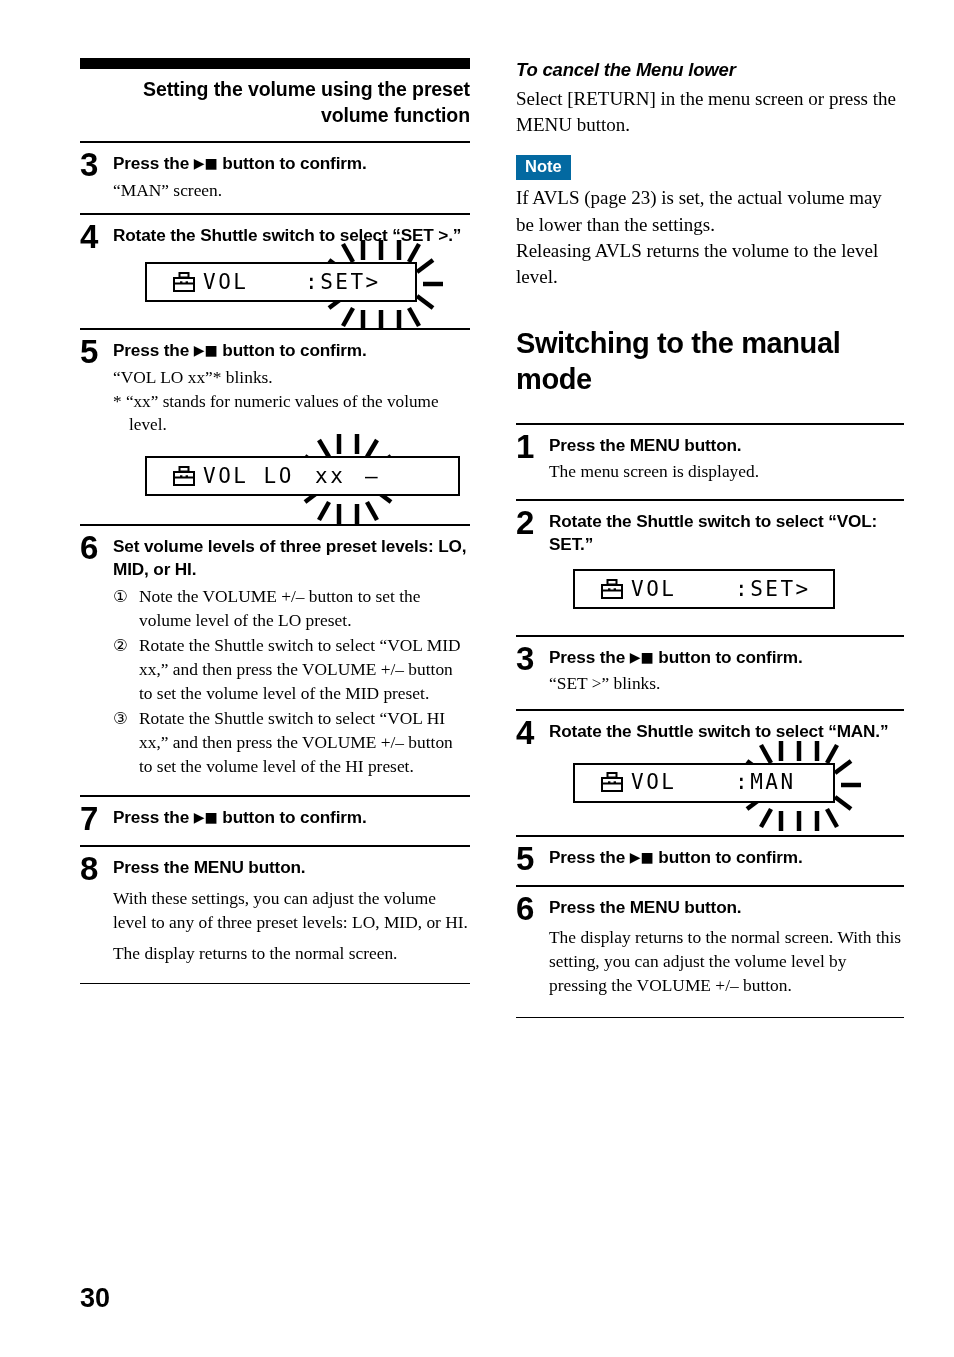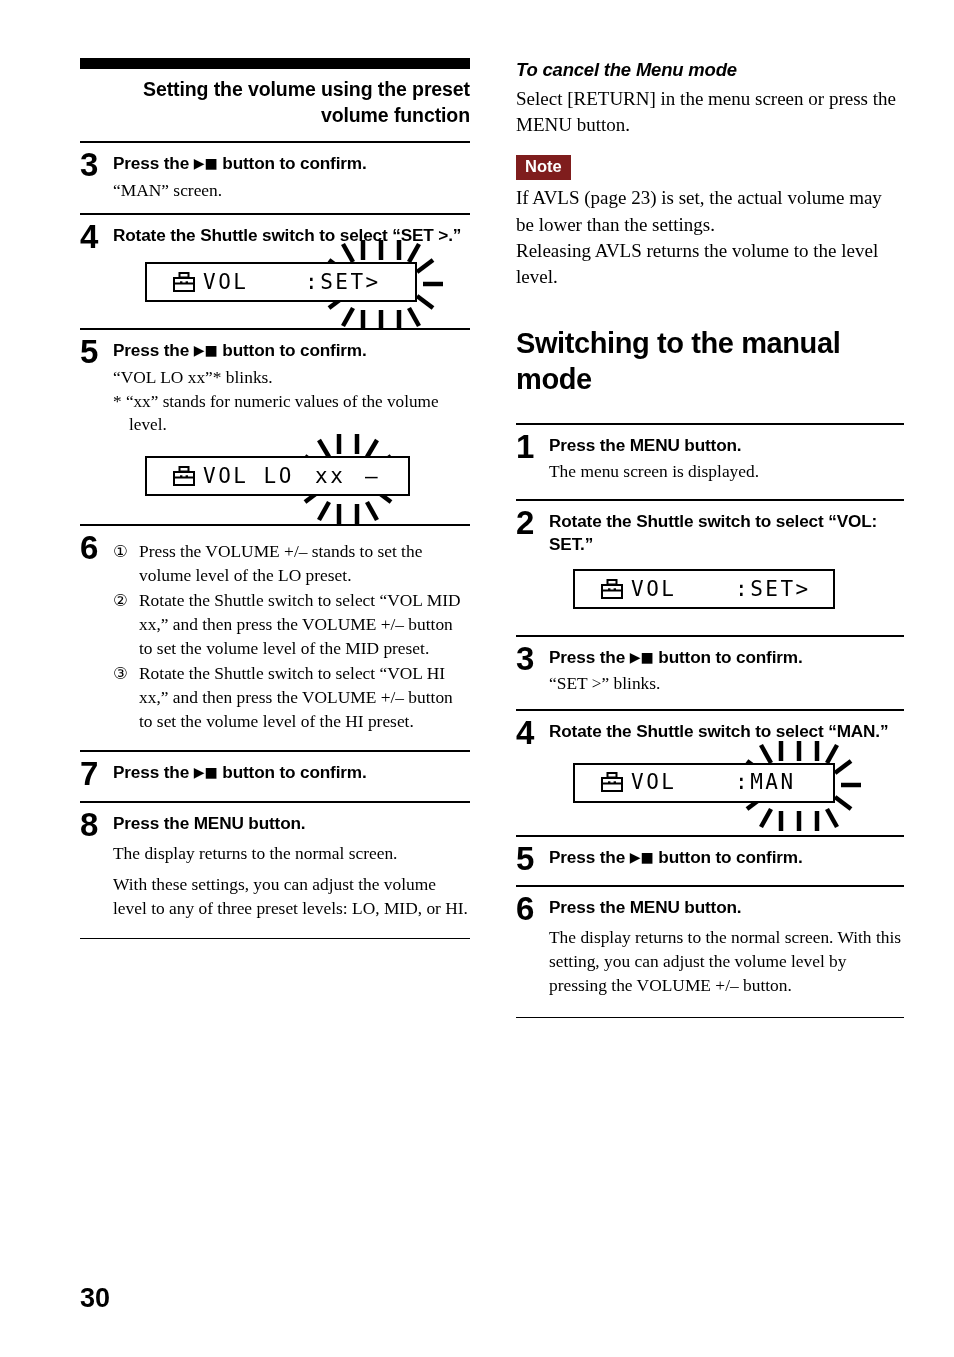--- a/index.html
+++ b/index.html
@@ -149,21 +149,21 @@
     letter-spacing: -0.2px;
   }
   .body-text {
     font-family: "Liberation Serif", serif;
     font-size: 19px;
     line-height: 1.38;
     margin: 0;
   }
   .note-badge {
     display: inline-block;
-    background: #7f1d1d;
+    background: #0369a1;
     color: #ffffff;
     font-family: "Liberation Sans", sans-serif;
     font-weight: bold;
     font-size: 16.5px;
     padding: 2px 9px 3px 9px;
     line-height: 1.2;
     margin: 17px 0 5px 0;
   }
   .chapter-title {
     font-family: "Liberation Sans", sans-serif;
@@ -290,21 +290,21 @@
 
     <hr class="rule" style="margin-top:20px;">
 
     <div class="step">
       <div class="step-num">5</div>
       <div class="step-body">
         <p class="step-head"><span>Press the </span><span class="playstop">▶■</span><span> button to confirm.</span></p>
         <p class="step-sub">“VOL LO xx”* blinks.</p>
         <p class="footnote">* “xx” stands for numeric values of the volume level.</p>
 
-        <div class="lcd-wrap" style="margin-left:32px; width:265px; margin-top:20px;">
+        <div class="lcd-wrap" style="margin-left:32px; width:315px; margin-top:20px;">
           <svg class="rays" viewBox="0 0 130 96" width="130" height="96" style="left:140px; top:-24px;">
             <g stroke="#000" stroke-width="4.5" stroke-linecap="butt">
               <line x1="54" y1="2" x2="54" y2="22"></line>
               <line x1="72" y1="2" x2="72" y2="22"></line>
               <line x1="34" y1="8" x2="44" y2="25"></line>
               <line x1="92" y1="8" x2="82" y2="25"></line>
               <line x1="20" y1="24" x2="36" y2="36"></line>
               <line x1="106" y1="24" x2="90" y2="36"></line>
               <line x1="20" y1="70" x2="36" y2="58"></line>
               <line x1="106" y1="70" x2="90" y2="58"></line>
@@ -330,24 +330,25 @@
           </div>
         </div>
       </div>
     </div>
 
     <hr class="rule" style="margin-top:22px;">
 
     <div class="step">
       <div class="step-num">6</div>
       <div class="step-body">
+        <p class="step-head">Set volume levels of three preset levels: LO, MID, or HI.</p>
         <ul class="substeps">
           <li class="substep">
             <span class="circnum">①</span>
-            <span class="substep-text">Press the VOLUME +/– stands to set the volume level of the LO preset.</span>
+            <span class="substep-text">Note the VOLUME +/– button to set the volume level of the LO preset.</span>
           </li>
           <li class="substep">
             <span class="circnum">②</span>
             <span class="substep-text">Rotate the Shuttle switch to select “VOL MID xx,” and then press the VOLUME +/– button to set the volume level of the MID preset.</span>
           </li>
           <li class="substep">
             <span class="circnum">③</span>
             <span class="substep-text">Rotate the Shuttle switch to select “VOL HI xx,” and then press the VOLUME +/– button to set the volume level of the HI preset.</span>
           </li>
         </ul>
@@ -362,31 +363,31 @@
         <p class="step-head"><span>Press the </span><span class="playstop">▶■</span><span> button to confirm.</span></p>
       </div>
     </div>
 
     <hr class="rule" style="margin-top:12px;">
 
     <div class="step">
       <div class="step-num">8</div>
       <div class="step-body">
         <p class="step-head">Press the MENU button.</p>
+        <p class="step-sub" style="margin-top:7px;">With these settings, you can adjust the volume level to any of three preset levels: LO, MID, or HI.</p>
         <p class="step-sub" style="margin-top:7px;">The display returns to the normal screen.</p>
-        <p class="step-sub" style="margin-top:7px;">With these settings, you can adjust the volume level to any of three preset levels: LO, MID, or HI.</p>
       </div>
     </div>
 
     <hr class="rule-thin" style="margin-top:18px;">
   </div>
 
   <div class="col col-right">
 
-    <h3 class="sub-head-italic">To cancel the Menu mode</h3>
+    <h3 class="sub-head-italic">To cancel the Menu lower</h3>
     <p class="body-text">Select [RETURN] in the menu screen or press the MENU button.</p>
 
     <div class="note-badge">Note</div>
     <p class="body-text">If AVLS (page 23) is set, the actual volume may be lower than the settings.</p>
     <p class="body-text">Releasing AVLS returns the volume to the level level.</p>
 
     <h1 class="chapter-title">Switching to the manual mode</h1>
 
     <hr class="rule" style="margin-top:26px;">
 

